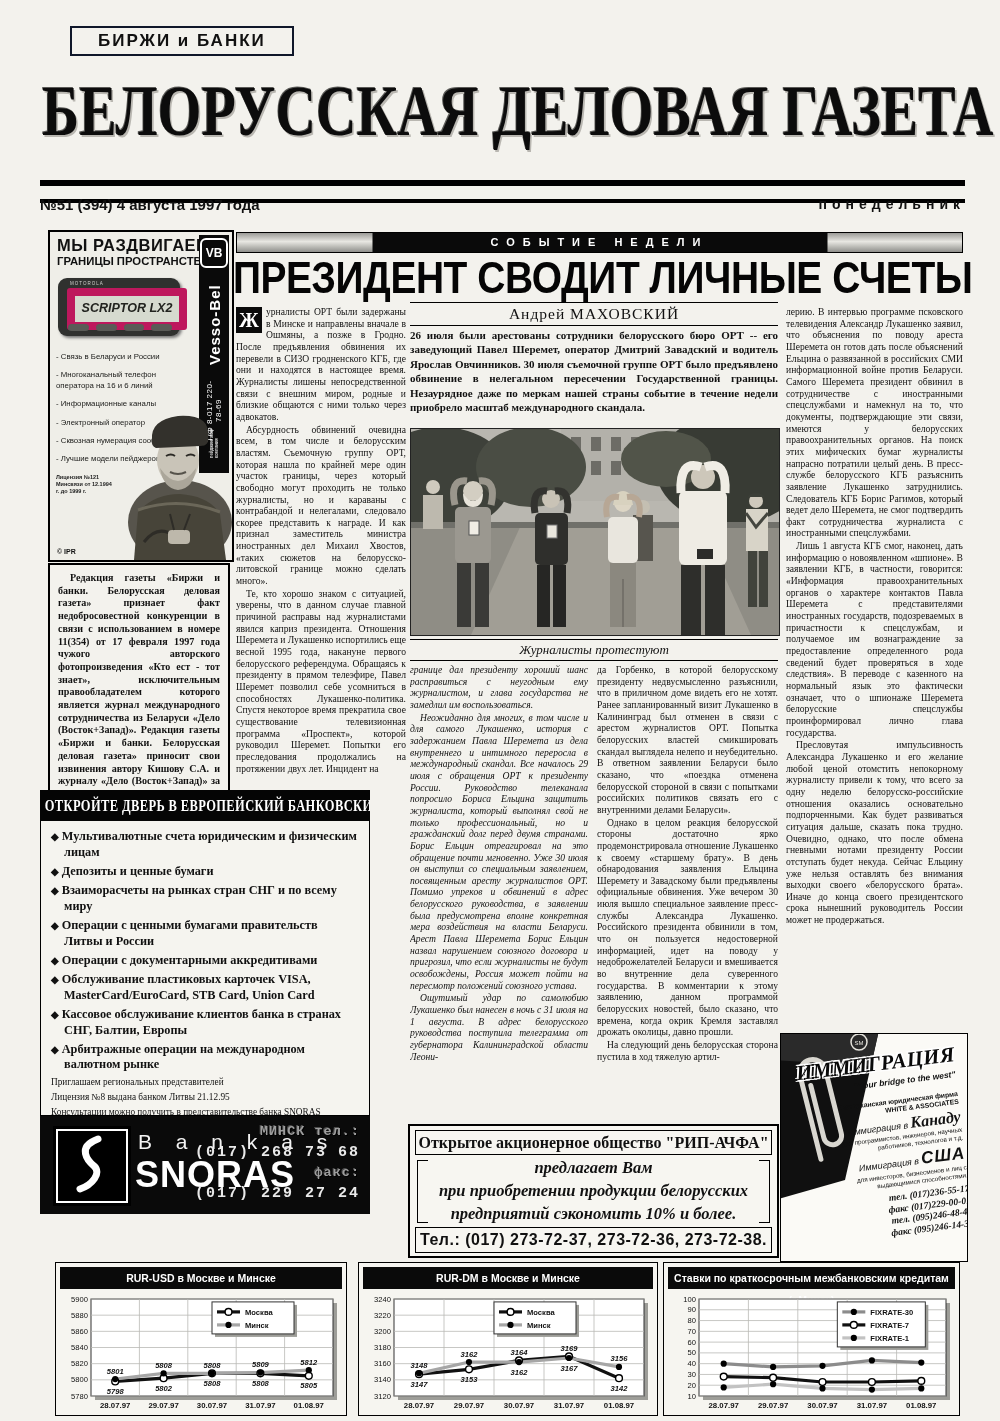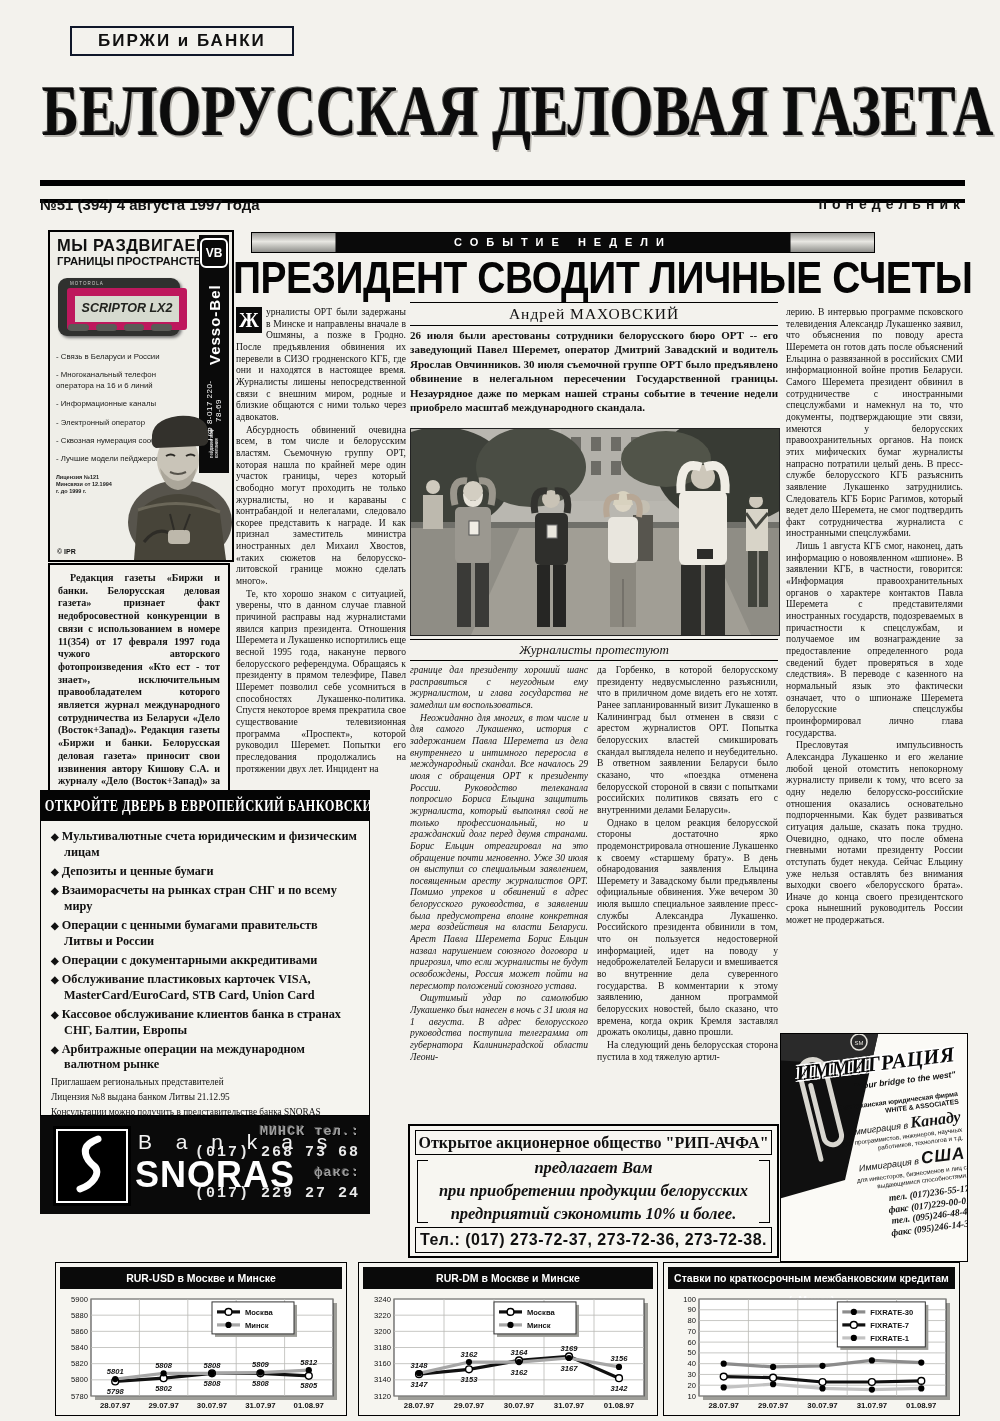--- a/index.html
+++ b/index.html
@@ -46,21 +46,21 @@
   .b-notes div{font-size:9.3px;margin-top:5px;}
   .snorasbar{left:40px;top:1116px;width:330px;height:98px;background:#0a0a0a;color:#fff;}
   .slogo{position:absolute;left:16px;top:13px;width:68px;height:70px;background:#000;border:2px solid #fff;box-shadow:0 0 0 3px #000;}
   .bankas{position:absolute;left:98px;top:14px;font-family:"Liberation Sans",sans-serif;font-size:21px;letter-spacing:9px;color:#f2f2f2;}
   .snoras{position:absolute;left:95px;top:38px;font-family:"Liberation Sans",sans-serif;font-weight:bold;font-size:36px;letter-spacing:1px;color:#fff;}
   .scontact{position:absolute;right:10px;top:6px;text-align:right;font-family:Liberation Mono, monospace;line-height:1.45;}
   .sc-label{font-weight:bold;font-size:13.5px;color:#9d9d9d;text-shadow:1px 1px 0 #000,-1px -1px 0 #4a4a4a;letter-spacing:1px;}
   .sc-num{font-weight:bold;font-size:15px;color:#e9e9e9;letter-spacing:2px;}
 
   
-  .ribbon{left:251px;top:232px;width:624px;height:21px;background:linear-gradient(#9b9b97,#e8e7e2 45%,#8f8f8b);border:1px solid #000;box-sizing:border-box;}
+  .ribbon{left:236px;top:232px;width:727px;height:21px;background:linear-gradient(#9b9b97,#e8e7e2 45%,#8f8f8b);border:1px solid #000;box-sizing:border-box;}
   .ribbon-band{position:absolute;left:50%;top:0;transform:translateX(-50%);width:455px;height:19px;background:#0a0a0a;color:#fff;text-align:center;font-family:"Liberation Sans",sans-serif;font-weight:bold;font-size:11px;line-height:19px;letter-spacing:8px;}
   .headline{left:233px;top:253px;width:731px;font-family:"Liberation Sans",sans-serif;font-weight:bold;font-size:44px;white-space:nowrap;transform:scaleX(.885);transform-origin:0 0;letter-spacing:-.5px;color:#050505;}
   .bodycol{font-size:9.6px;line-height:11.65px;text-align:justify;overflow:hidden;}
   .bodycol p{margin:0 0 1px 0;text-indent:10px;}
   .bodycol p:first-child{text-indent:0;}
   .dropcap{float:left;width:26px;height:26px;background:#0a0a0a;color:#fff;font-weight:bold;font-size:20px;text-align:center;line-height:26px;margin:1px 4px 1px 0;}
   .col1{left:236px;top:306px;width:170px;height:480px;}
   .col2{left:410px;top:664px;width:178px;height:455px;font-style:italic;}
   .col3{left:597px;top:664px;width:181px;height:455px;}
   .col4{left:786px;top:306px;width:177px;height:722px;}

